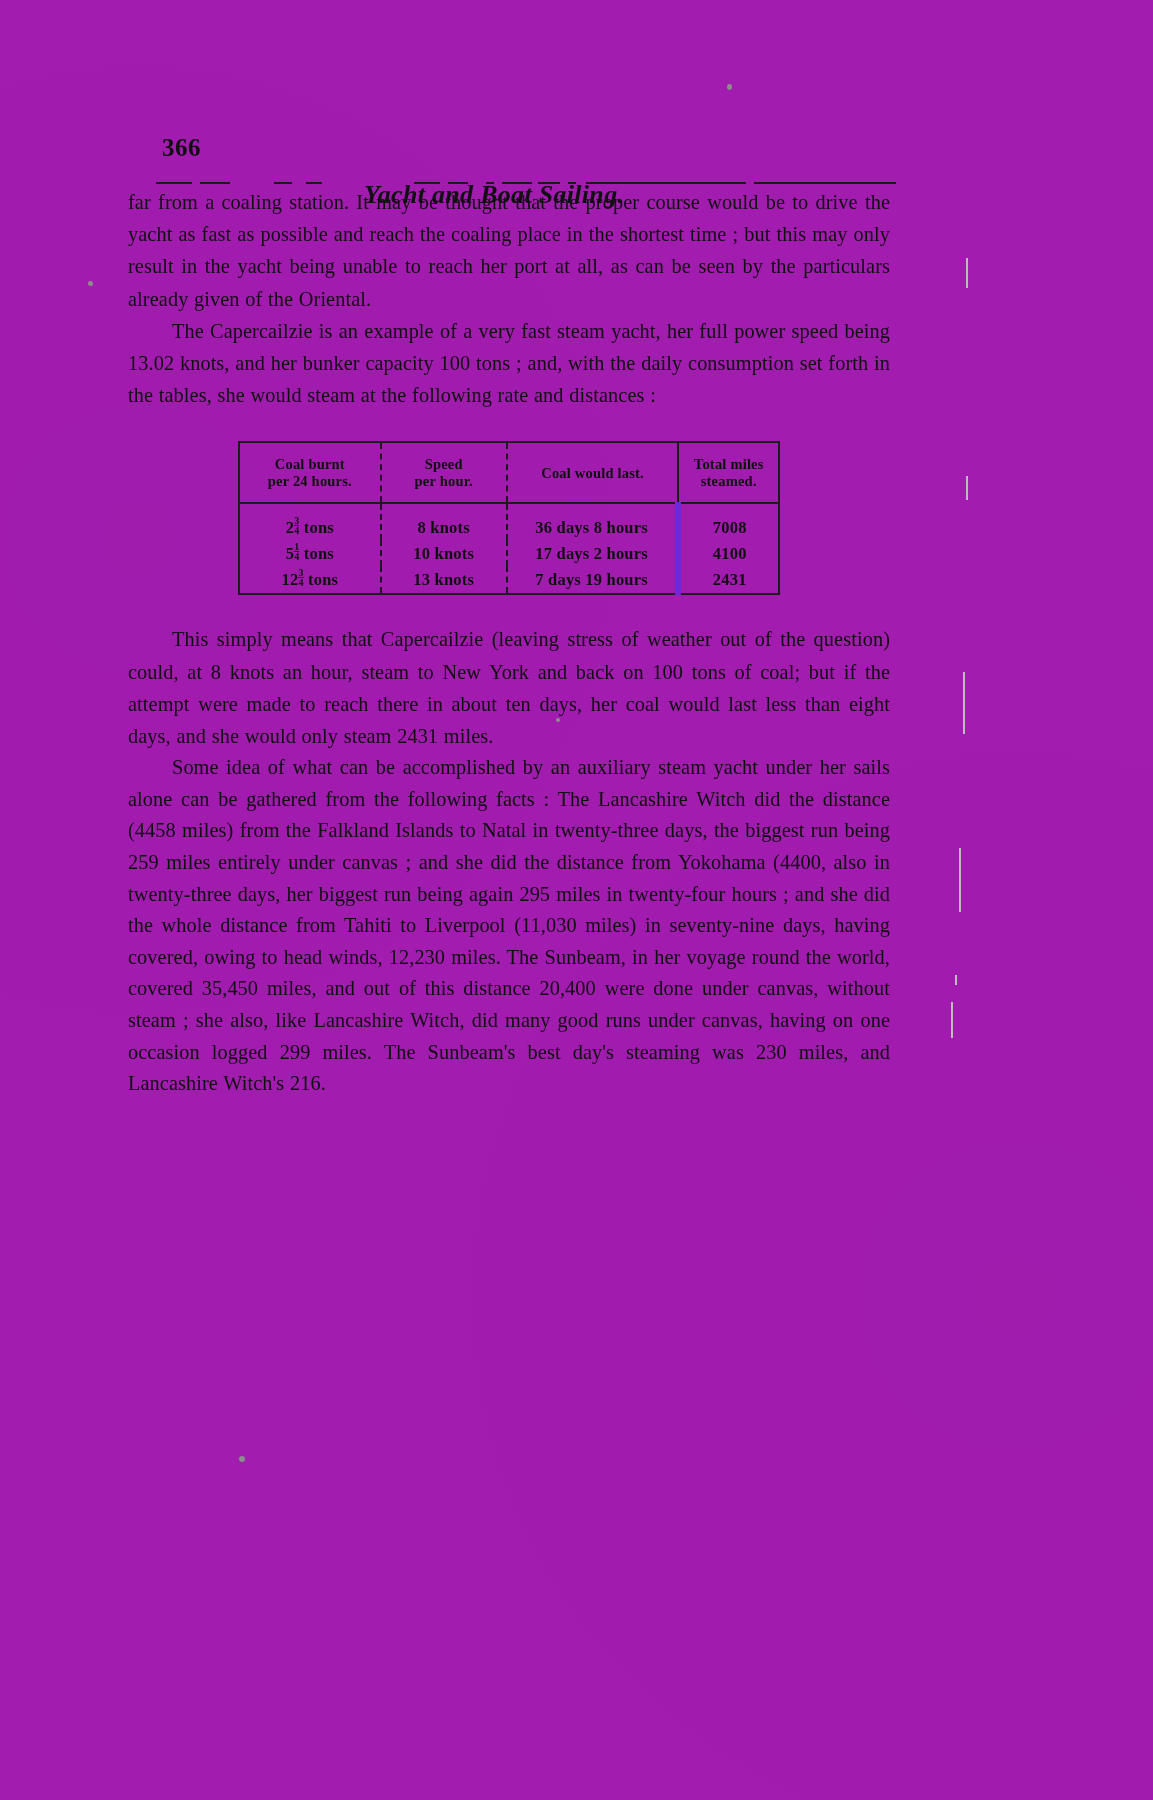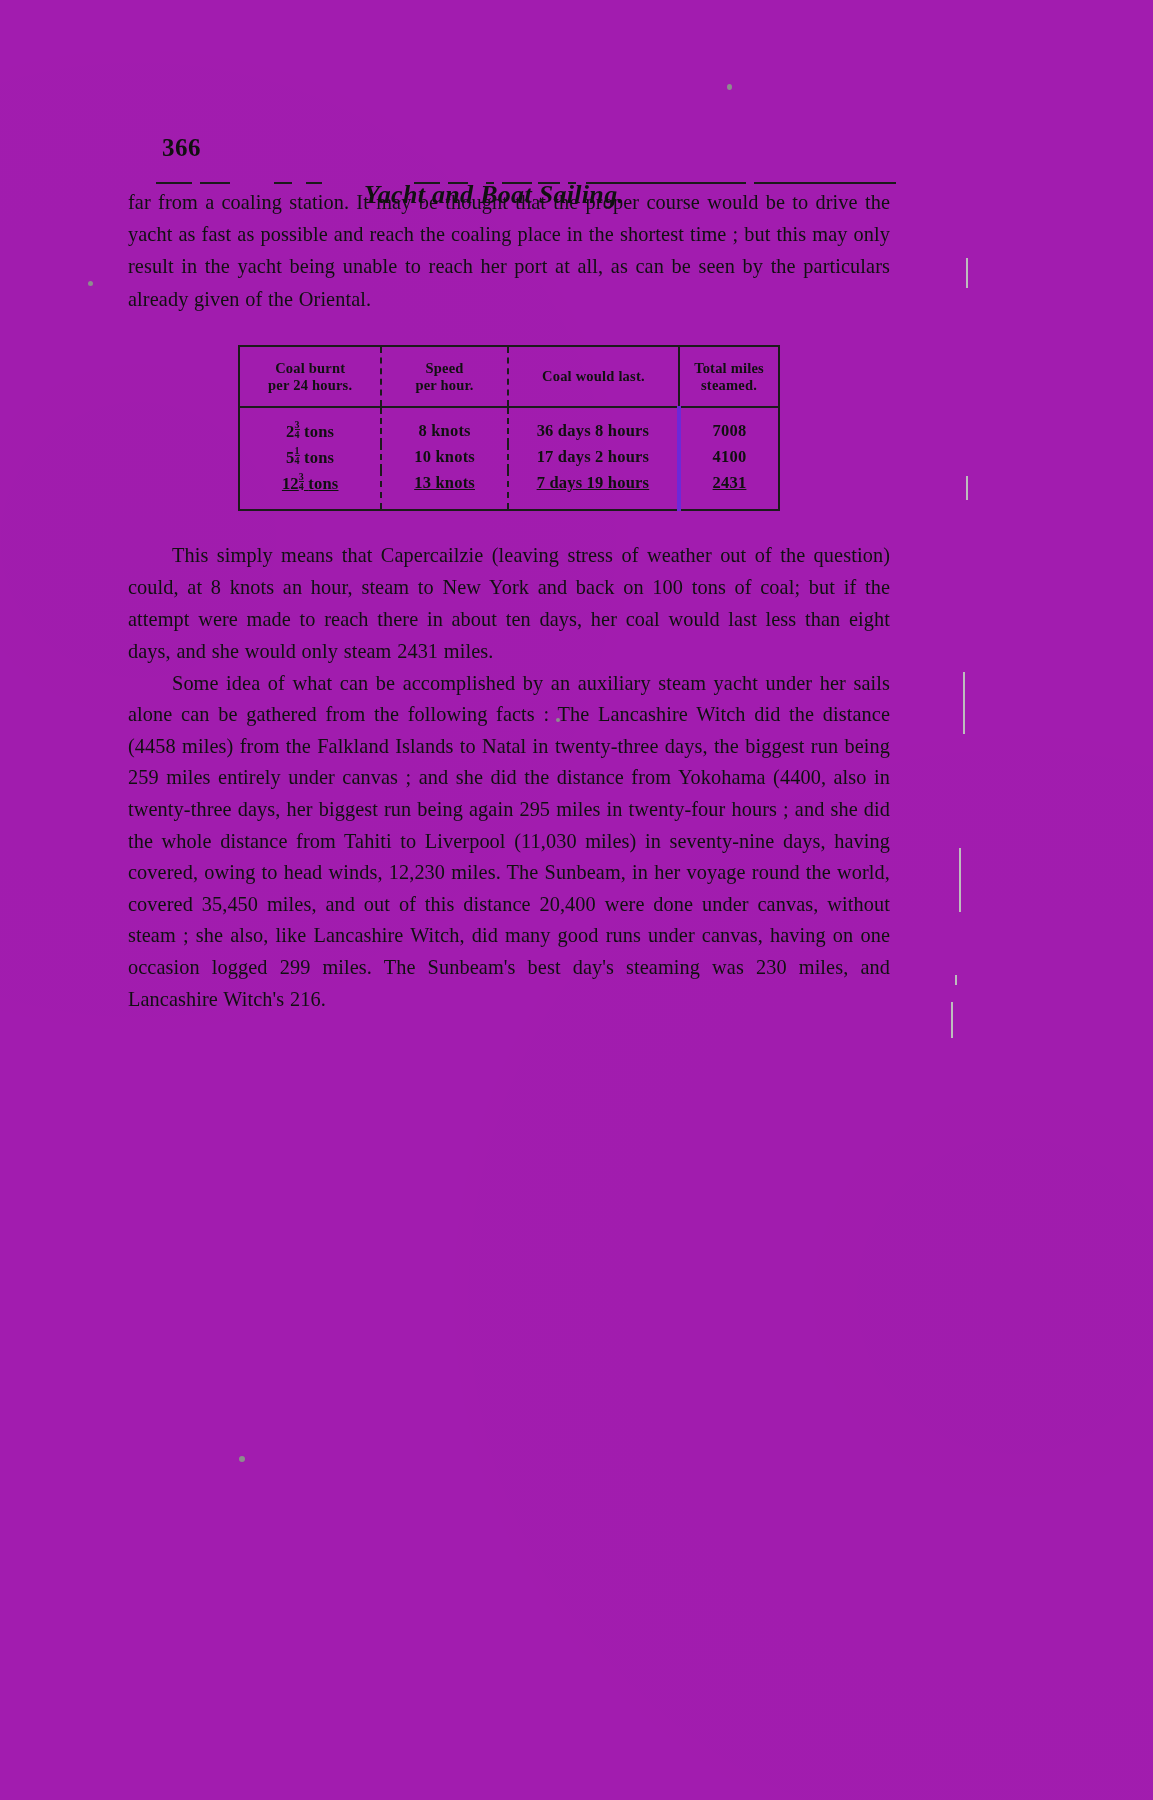--- a/index.html
+++ b/index.html
@@ -118,23 +118,23 @@
   }
   table.coaltable thead th.dashed-l { border-left: 2px dashed #1b1b1b; }
   table.coaltable thead th.solid-l  { border-left: 2px solid #1b1b1b; margin-top: 8px; }
   table.coaltable tbody td {
     padding: 2px 4px;
     font-size: 16.5px;
     line-height: 21px;
     white-space: nowrap;
   }
   table.coaltable tbody td.dashed-l { border-left: 2px dashed #1b1b1b; margin-top: 20px; }
-  table.coaltable tbody td.solid-l  { border-left: 4px solid #6d28d9; }
+  table.coaltable tbody td.solid-l  { border-left: 6px solid #6d28d9; }
   table.coaltable tbody tr:first-child td { padding-top: 12px; }
-  table.coaltable tbody tr:last-child  td { padding-bottom: 15px; text-decoration: underline; }
+  table.coaltable tbody tr:last-child  td { padding-bottom: 3px; }
   .c1 { width: 148px; }
   .c2 { width: 128px; }
   .c3 { width: 170px; }
   .c4 { width: 96px; }
   .frac {
     display: inline-block;
     font-size: 10px;
     line-height: 9px;
     text-align: center;
     vertical-align: -1px;
@@ -203,20 +203,21 @@
         <i style="left:330px;width:8px;"></i>
         <i style="left:346px;width:30px;"></i>
         <i style="left:382px;width:22px;"></i>
         <i style="left:412px;width:8px;"></i>
         <i style="left:430px;width:160px;"></i>
         <i style="left:598px;width:142px;"></i>
       </div>
     </div>
 
     <p class="para blk-top">far from a coaling station.  It may be thought that the proper course would be to drive the yacht as fast as possible and reach the coaling place in the shortest time ; but this may only result in the yacht being unable to reach her port at all, as can be seen by the particulars already given of the Oriental.</p>
+    <p class="para indent">The Capercailzie is an example of a very fast steam yacht, her full power speed being 13.02 knots, and her bunker capacity 100 tons ; and, with the daily consumption set forth in the tables, she would steam at the following rate and distances :</p>
 
     <div class="table-wrap">
       <table class="coaltable">
         <thead>
           <tr>
             <th class="c1">
               <span>Coal burnt</span><br>
               <span>per 24 hours.</span>
             </th>
             <th class="c2 dashed-l">

